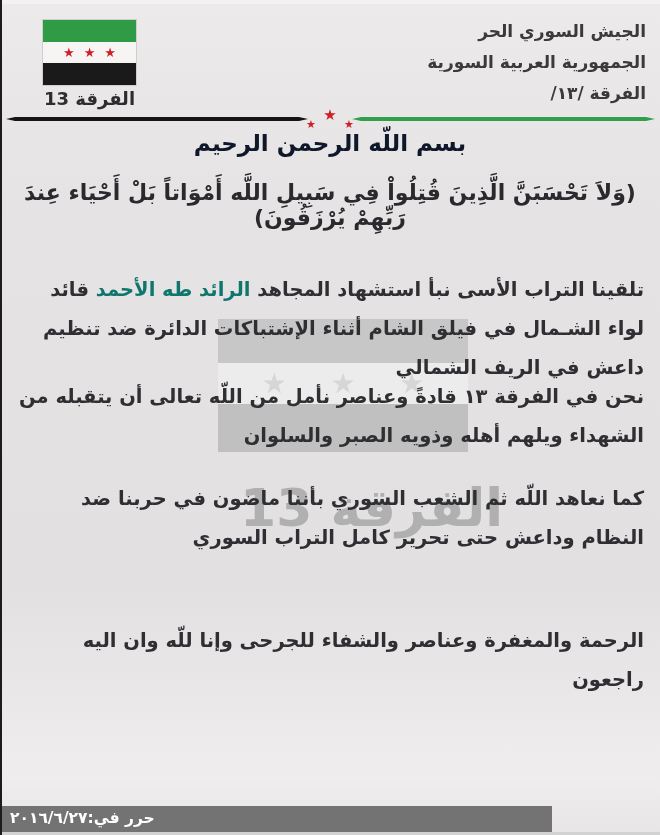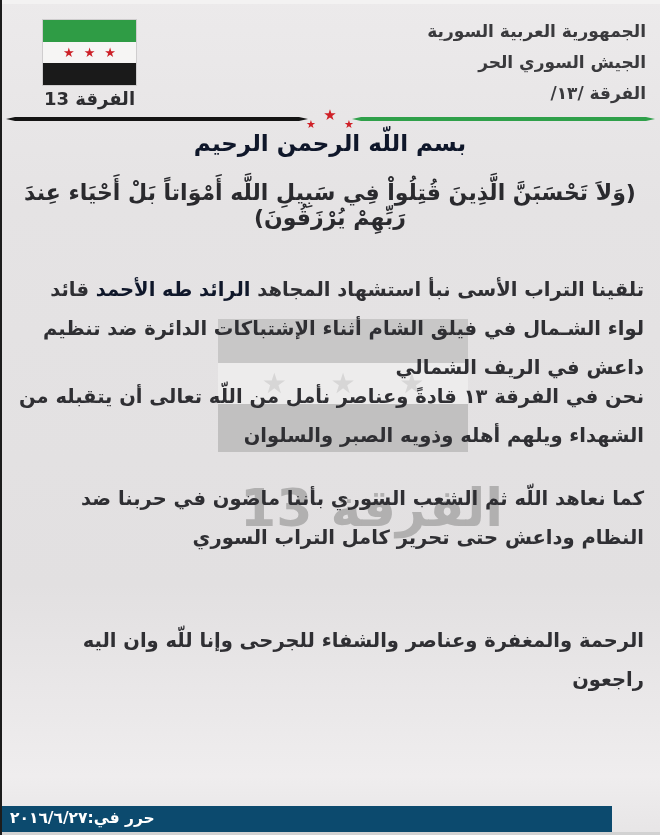--- a/index.html
+++ b/index.html
@@ -31,53 +31,53 @@
   .divider-stars .small{font-size:11px;}
   .divider-stars .big{font-size:15px;position:relative;top:-7px;}
   
   .basmala{left:0;right:0;top:130px;text-align:center;direction:rtl;font-weight:700;font-size:23px;color:#0f172a;z-index:2;}
   .verse{left:0;right:0;top:180px;text-align:center;direction:rtl;font-weight:700;font-size:22px;color:#2a2a2e;z-index:2;}
   .para{left:16px;right:16px;direction:rtl;text-align:right;font-weight:700;font-size:19.5px;line-height:39px;color:#2f2f33;z-index:2;}
   .p1{top:250px;}
   .p2{top:349px;margin-top:28px;}
   .p3{top:459px;}
   .closing{top:601px;}
-  .martyr-name{color:#0f172a;margin-top:36px;}
+  .martyr-name{color:#0f766e;margin-top:36px;}
   
   .wm{z-index:0;}
   .wm-flag{left:218px;top:319px;width:250px;}
   .wm-flag .wb1{height:44px;background:#c8c7c7;}
   .wm-flag .wb2{height:41px;background:#edecec;display:flex;align-items:center;justify-content:space-evenly;color:#d7d6d6;}
   .wm-flag .wb2 span{font-size:28px;line-height:1;}
   .wm-flag .wb3{height:48px;background:#c1c0c0;}
   .wm-text{left:240px;top:478px;font-size:52px;font-weight:700;color:#b1b0b0;direction:rtl;white-space:nowrap;}
   
-  .footer-bar{left:0;top:806px;width:612px;height:26px;background:#0c4a6e;z-index:4;}
+  .footer-bar{left:0;top:806px;width:552px;height:26px;background:#737373;z-index:4;}
   .footer-text{position:absolute;left:10px;top:3px;direction:rtl;color:#ffffff;font-weight:700;font-size:15.5px;white-space:nowrap;}
   .footer-text bdo{unicode-bidi:bidi-override;direction:ltr;}
   .bottom-strip{left:0;top:832px;width:660px;height:3px;background:#d2d2d2;z-index:4;}
 </style>
 </head>
 <body>
 
 <div class="abs top-strip"></div>
 <div class="abs scan-edge-left"></div>
 
 <div class="abs flag">
   <div class="band b-green"></div>
   <div class="band b-white">
     <span class="flag-stars"><span>★</span><span>★</span><span>★</span></span>
   </div>
   <div class="band b-black"></div>
 </div>
 <div class="abs flag-label">الفرقة 13</div>
 
 <div class="abs org-lines">
+  <div>الجيش السوري الحر</div>
   <div>الجمهورية العربية السورية</div>
-  <div>الجيش السوري الحر</div>
   <div>الفرقة /١٣/</div>
 </div>
 
 <div class="abs bar bar-black"></div>
 <div class="abs divider-stars">
   <span class="s small">★</span>
   <span class="s big">★</span>
   <span class="s small">★</span>
 </div>
 <div class="abs bar bar-green"></div>

